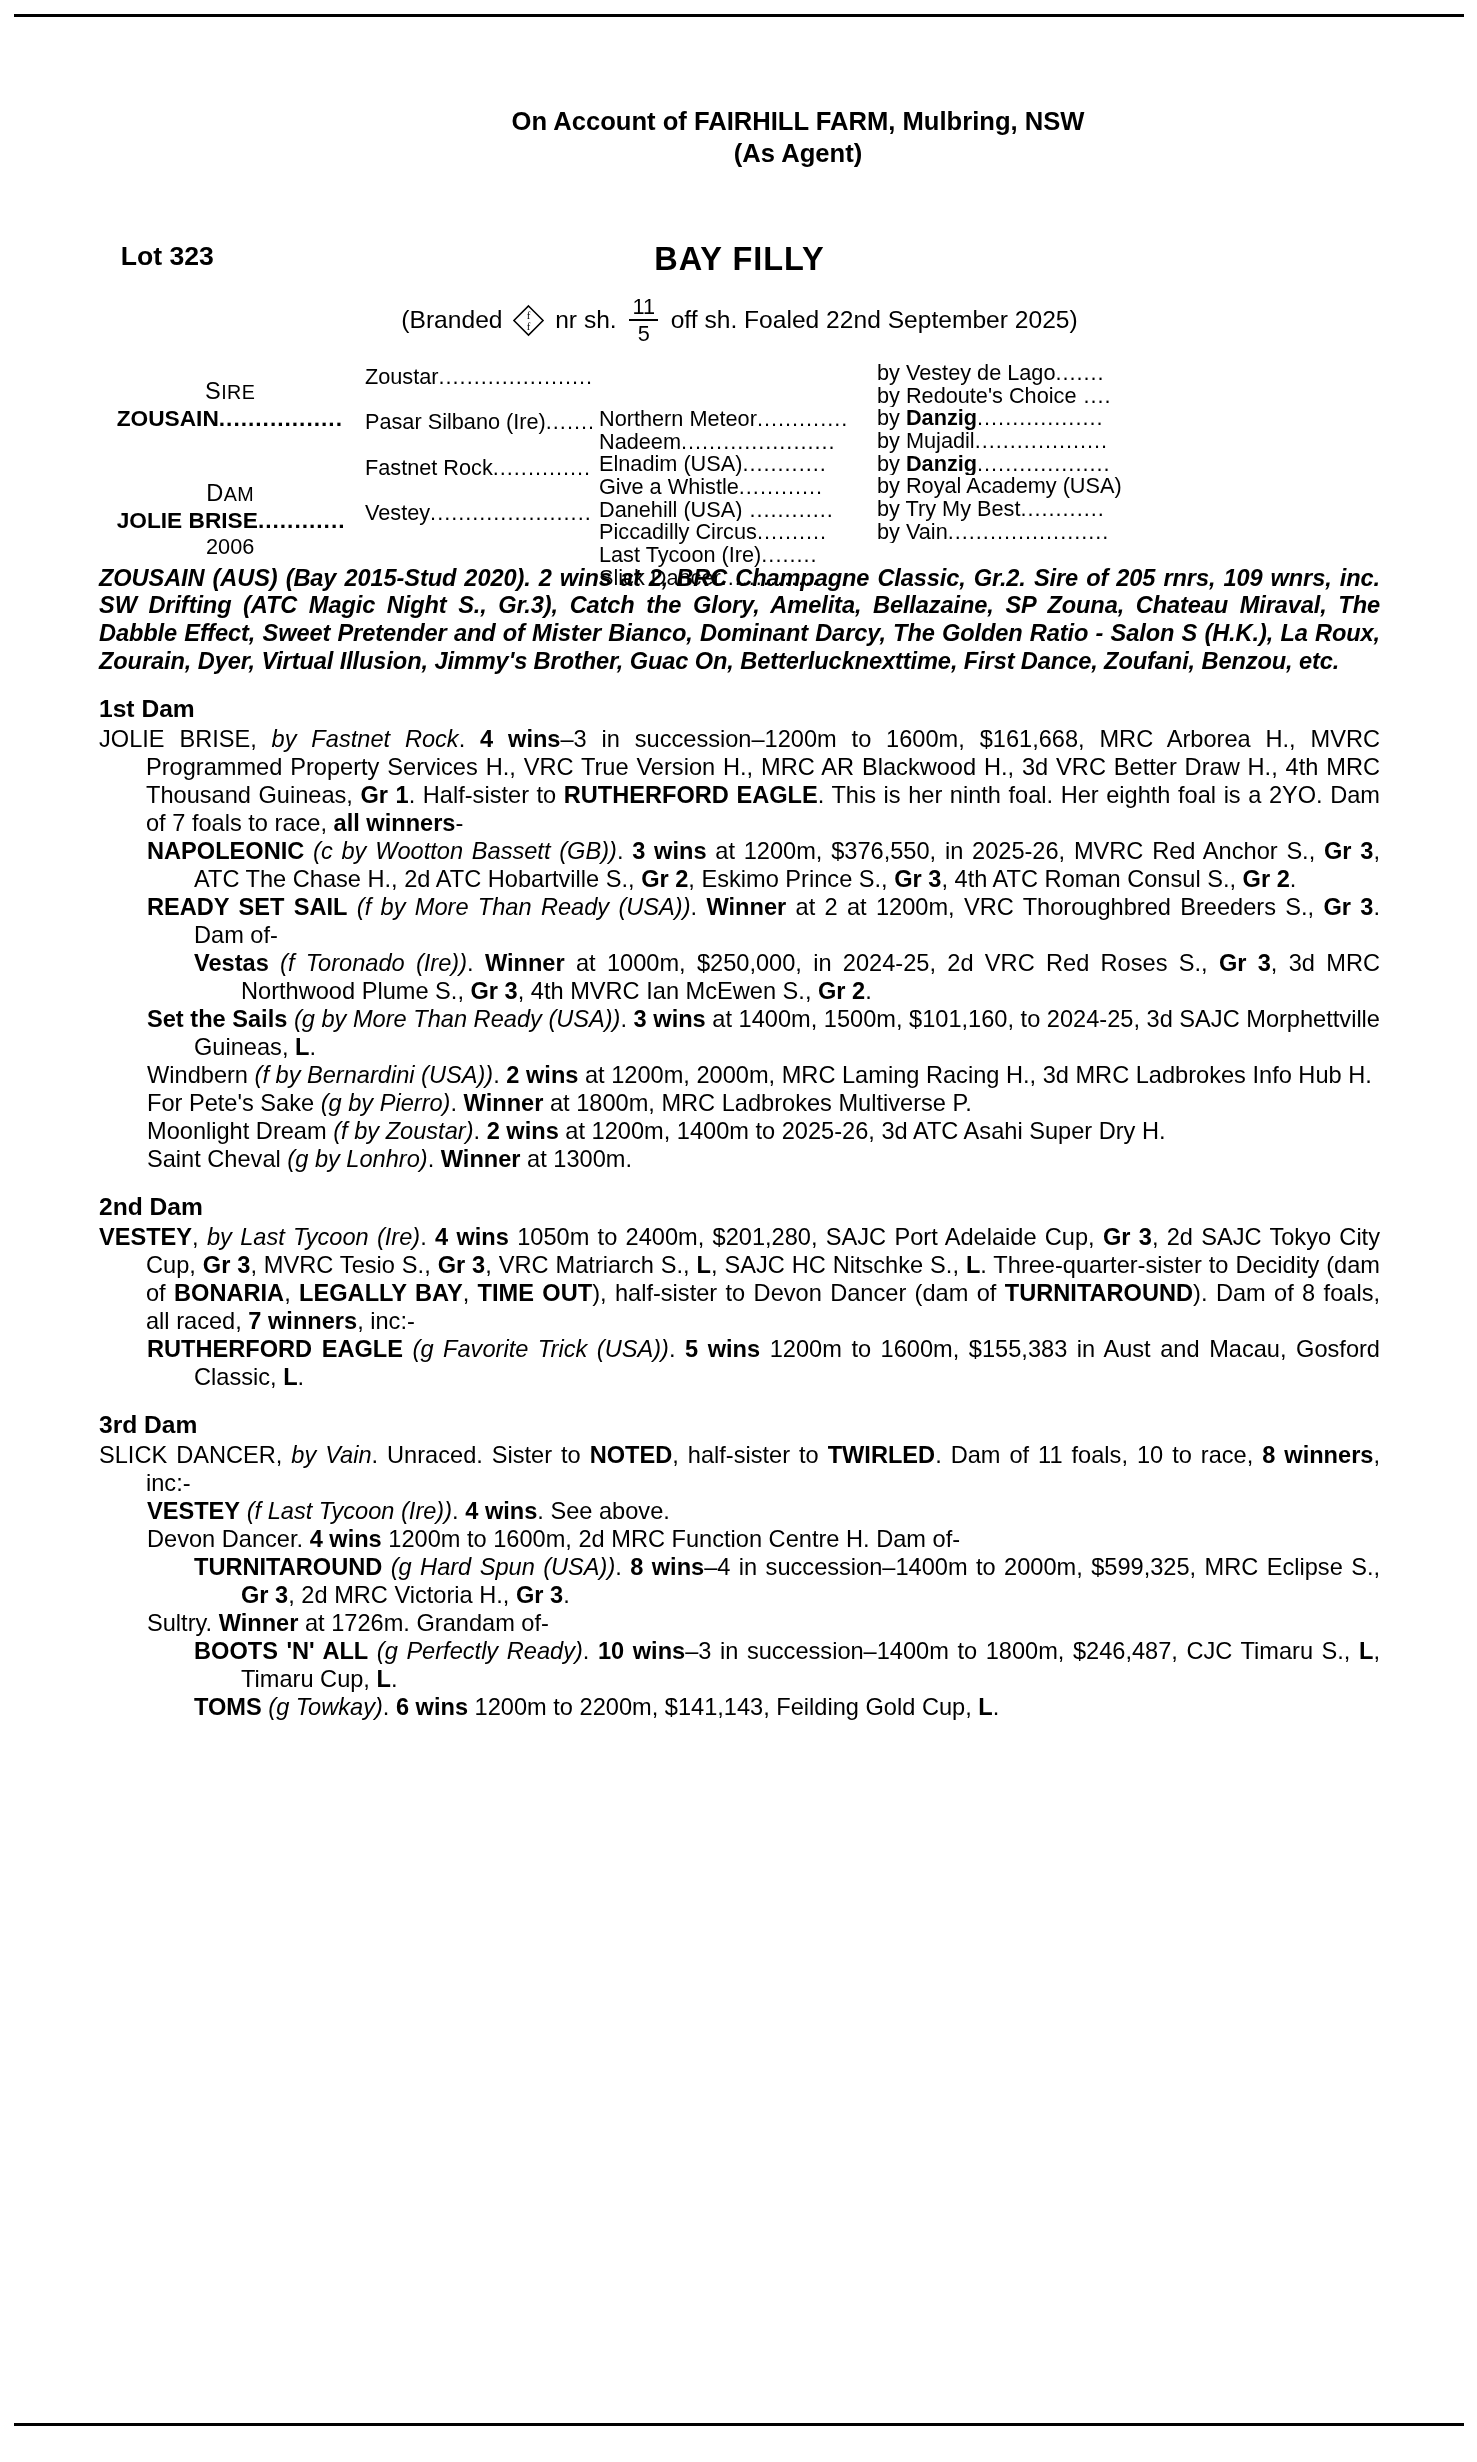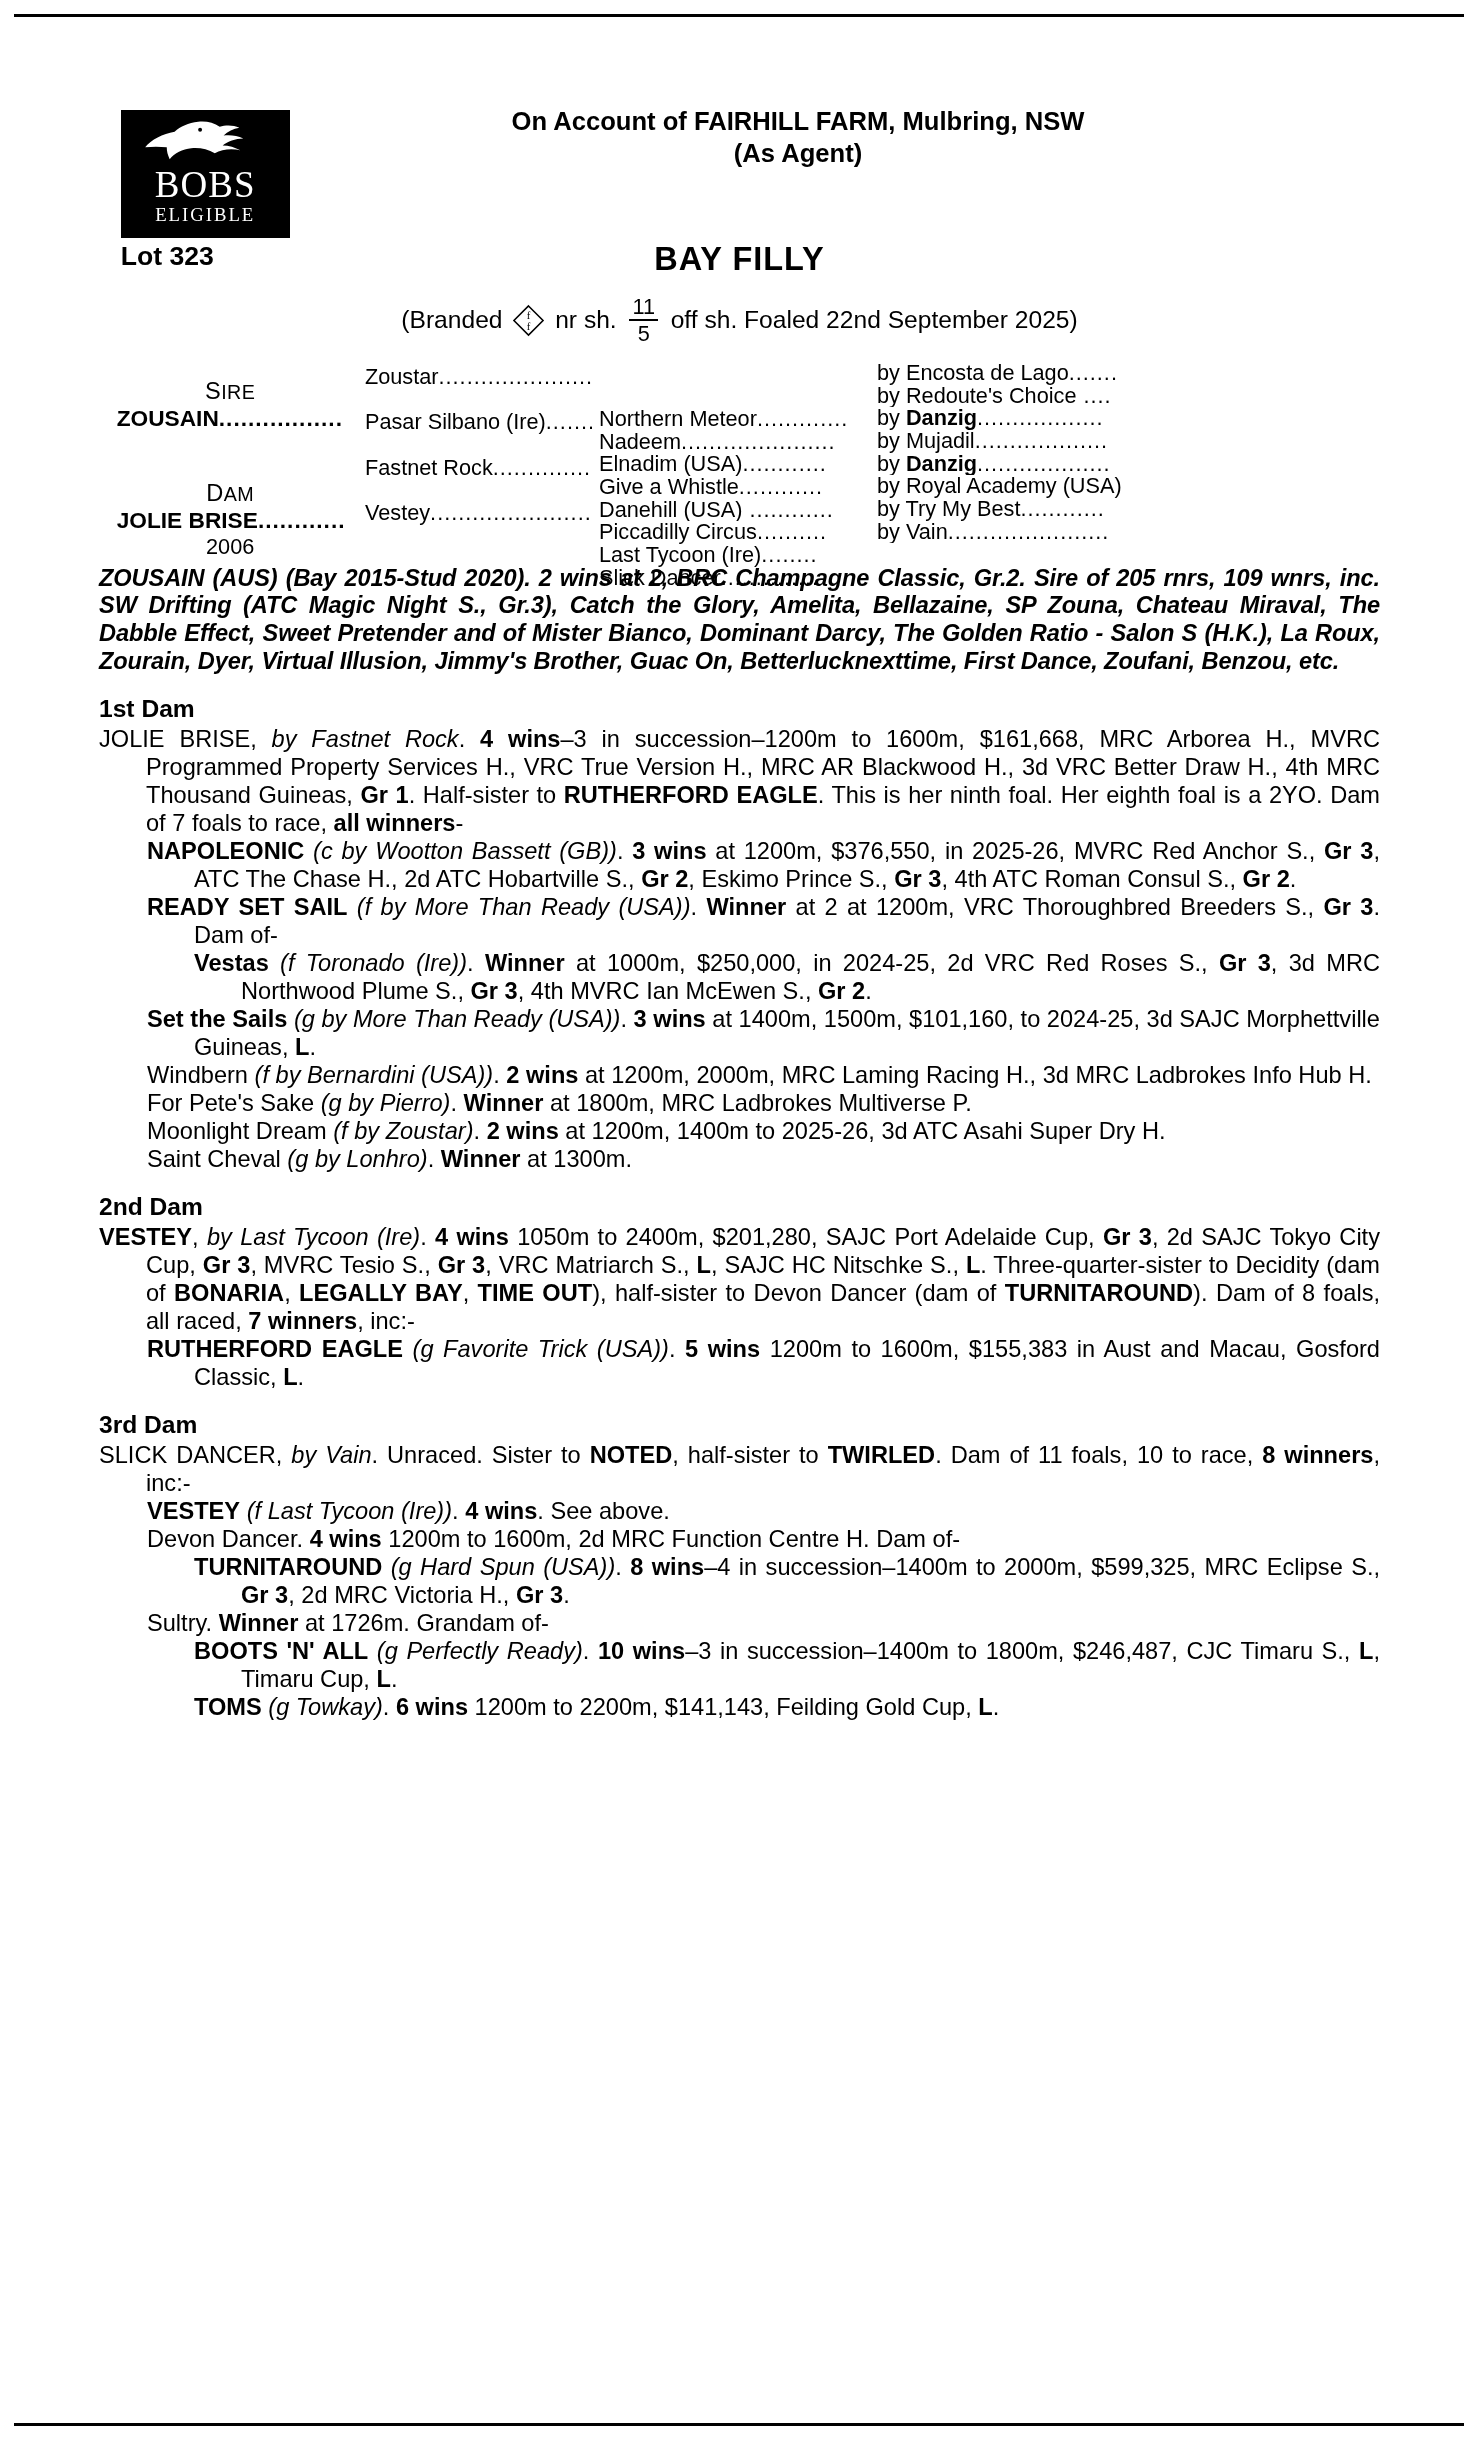--- a/index.html
+++ b/index.html
@@ -259,36 +259,20 @@
 
 <div id="page">
 
   <div class="rule top"></div>
   <div class="rule bottom"></div>
 
   <div class="content">
 
     <div class="header-block">
 
-      <div class="bobs-logo">
-        <div class="bobs-horse">
-          <svg width="148" height="51" viewBox="0 0 150 52" aria-hidden="true">
-            <path fill="#ffffff" d="M14 33 C20 25 32 19 44 17 C50 12 58 8 68 7 C76 6 84 8 90 12
-                     C96 10 104 10 110 13 C104 14 98 17 94 21 C100 20 108 21 114 24
-                     C106 24 98 27 93 31 C99 31 106 33 111 36 C102 34 92 35 85 39
-                     C78 35 69 33 61 34 C52 35 44 39 39 45 C37 41 36 37 36 33
-                     C29 32 21 32 14 33 Z"></path>
-            <path fill="#ffffff" d="M46 22 C56 19 66 20 74 24 C66 23 56 23 48 26 Z"></path>
-            <path fill="#ffffff" d="M56 30 C66 27 77 28 85 32 C76 31 65 31 57 34 Z"></path>
-            <circle cx="70" cy="15" r="2" fill="#000000"></circle>
-          </svg>
-        </div>
-        <div class="bobs-word">BOBS</div>
-        <div class="bobs-sub">ELIGIBLE</div>
-      </div>
 
       <div class="header-lines">
         <div class="acct-line">On Account of FAIRHILL FARM, Mulbring, NSW</div>
         <div class="agent-line">(As Agent)</div>
       </div>
     </div>
 
     <div class="lot-row">
       <div class="lot-no">Lot 323</div>
       <div class="colour-sex">BAY FILLY</div>
@@ -353,21 +337,21 @@
         <div class="ggp"><span>Nadeem</span><span class="dots">......................</span></div>
         <div class="ggp"><span>Elnadim (USA)</span><span class="dots">............</span></div>
         <div class="ggp"><span>Give a Whistle</span><span class="dots">............</span></div>
         <div class="ggp"><span>Danehill (USA)</span><span class="dots"> ............</span></div>
         <div class="ggp"><span>Piccadilly Circus</span><span class="dots">..........</span></div>
         <div class="ggp"><span>Last Tycoon (Ire)</span><span class="dots">........</span></div>
         <div class="ggp"><span>Slick Dancer</span><span class="dots">..............</span></div>
       </div>
 
       <div class="ped-col4">
-        <div class="ggs"><span>by </span><span>Encosta de Lago</span><span class="dots">.......</span></div>
+        <div class="ggs"><span>by </span><span>Vestey de Lago</span><span class="dots">.......</span></div>
         <div class="ggs"><span>by </span><span>Redoute's Choice</span><span class="dots"> ....</span></div>
         <div class="ggs"><span>by </span><span class="bold">Danzig</span><span class="dots">..................</span></div>
         <div class="ggs"><span>by </span><span>Mujadil</span><span class="dots">...................</span></div>
         <div class="ggs"><span>by </span><span class="bold">Danzig</span><span class="dots">...................</span></div>
         <div class="ggs"><span>by </span><span>Royal Academy (USA)</span><span class="dots"></span></div>
         <div class="ggs"><span>by </span><span>Try My Best</span><span class="dots">............</span></div>
         <div class="ggs"><span>by </span><span>Vain</span><span class="dots">.......................</span></div>
       </div>
     </div>
 

